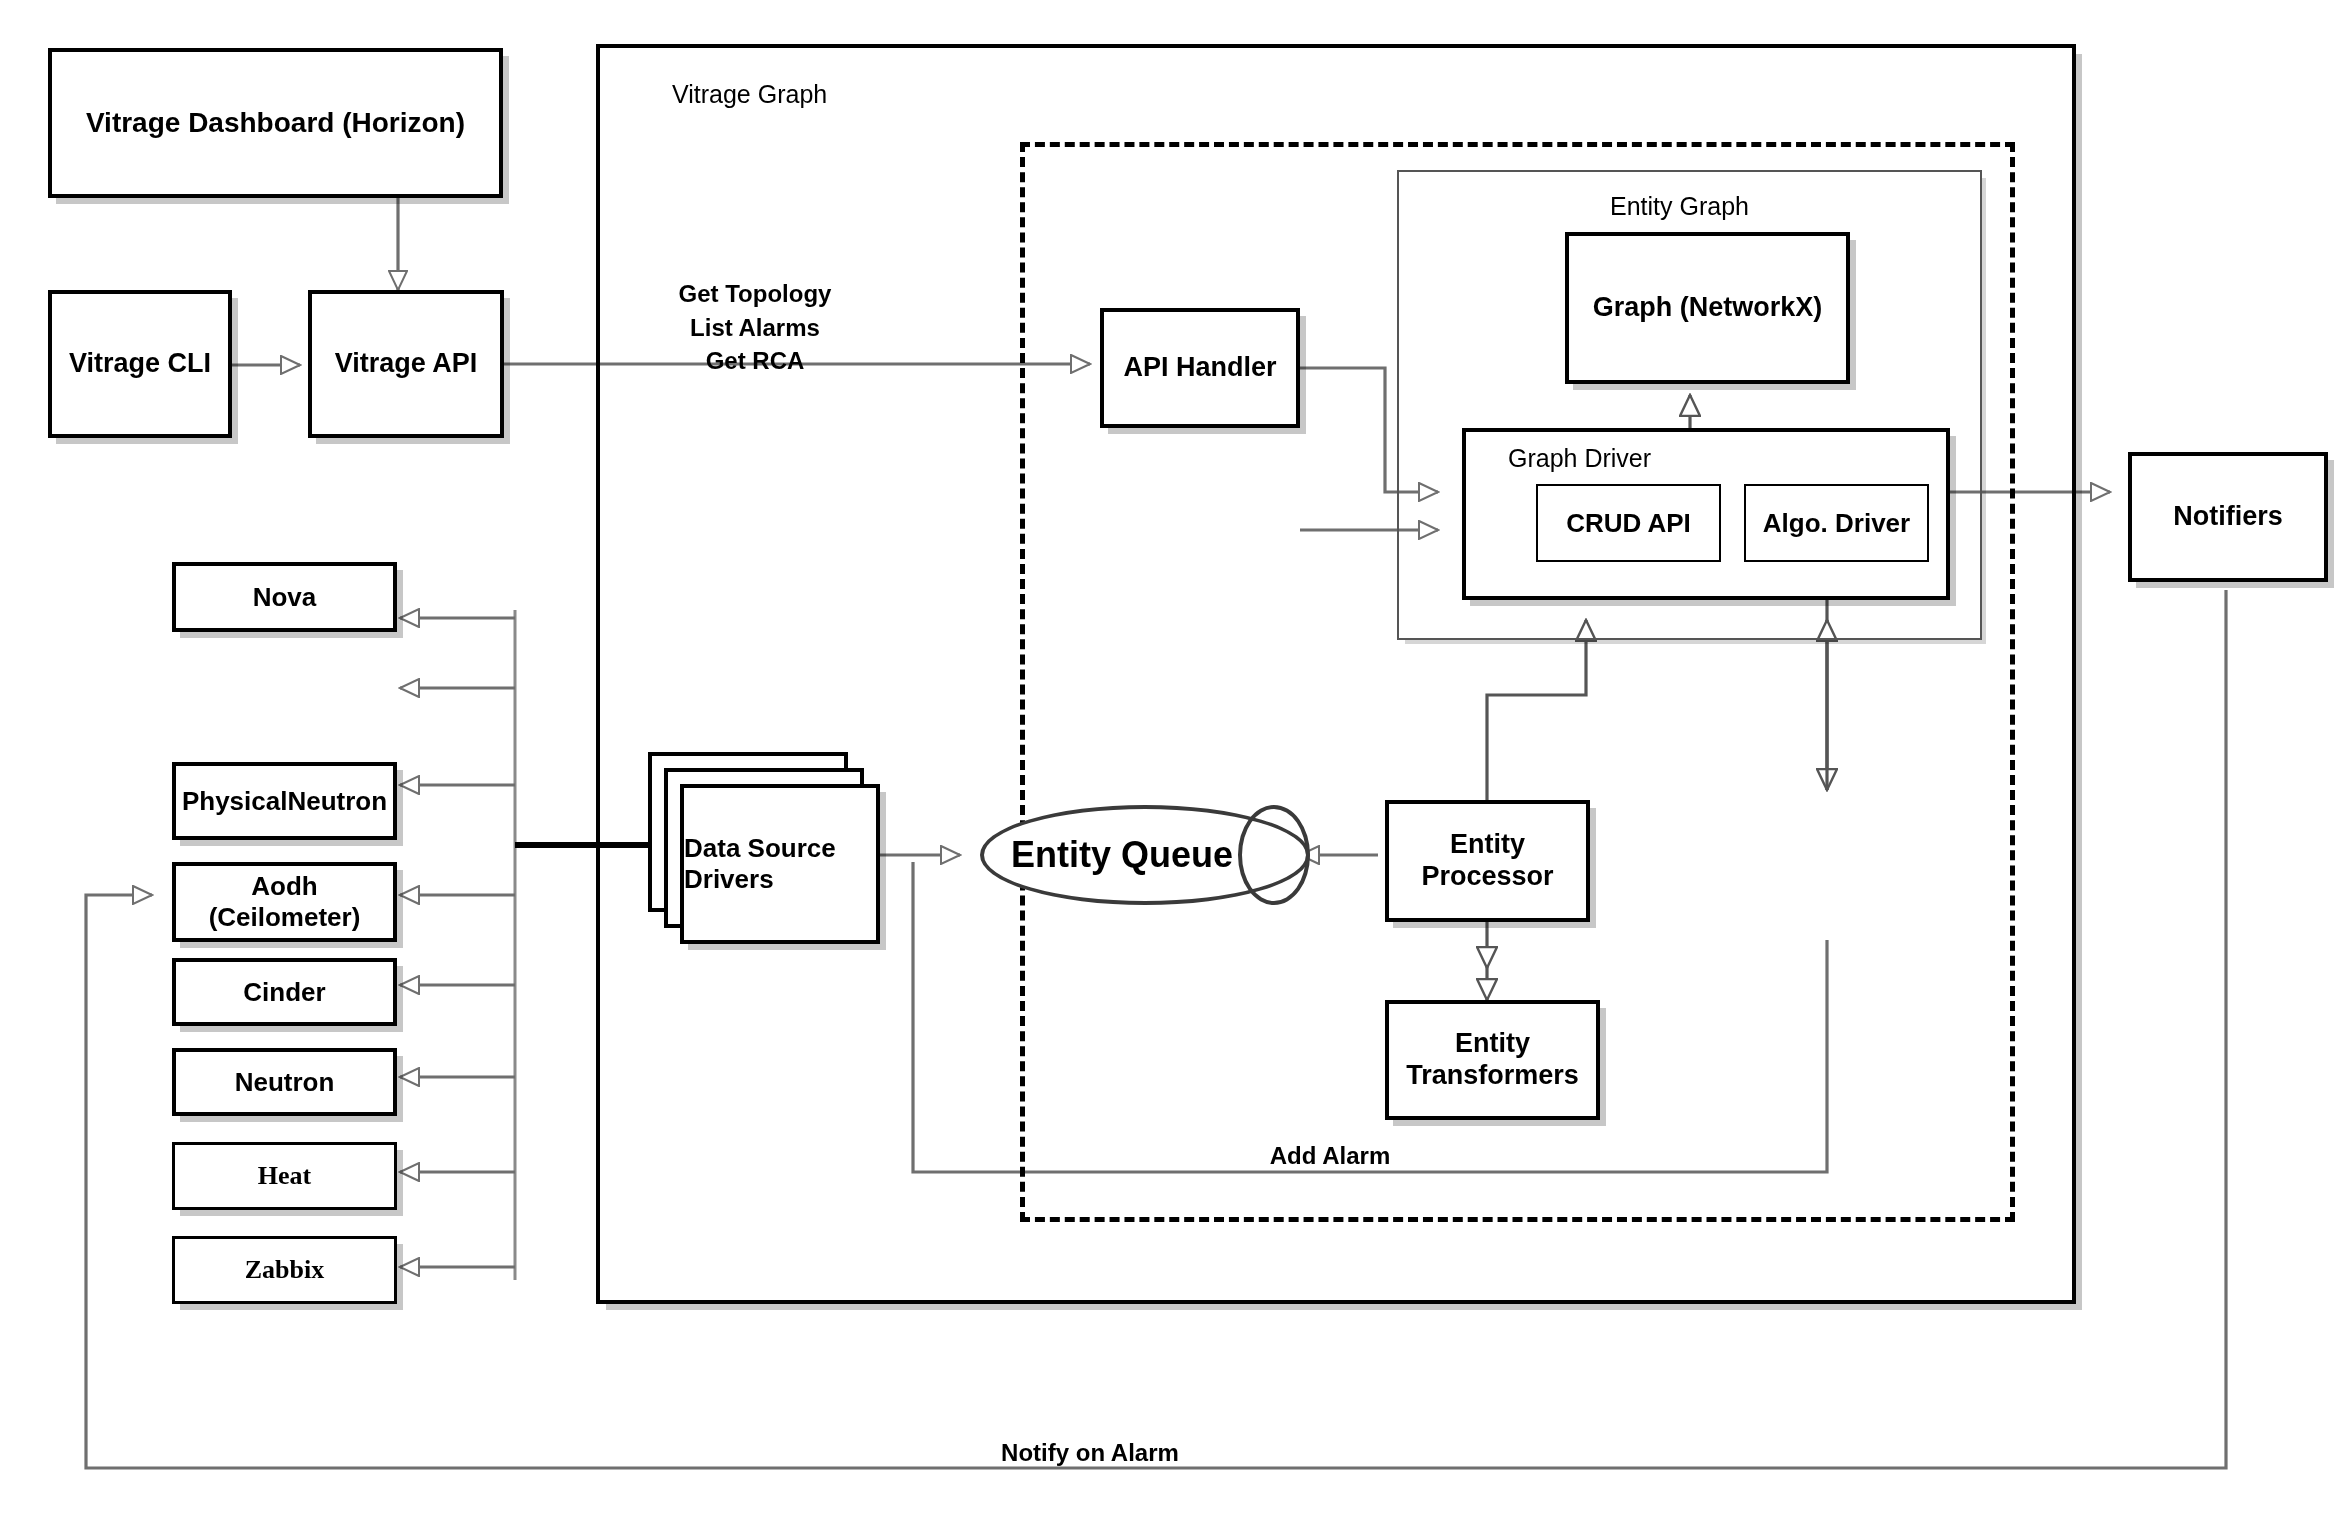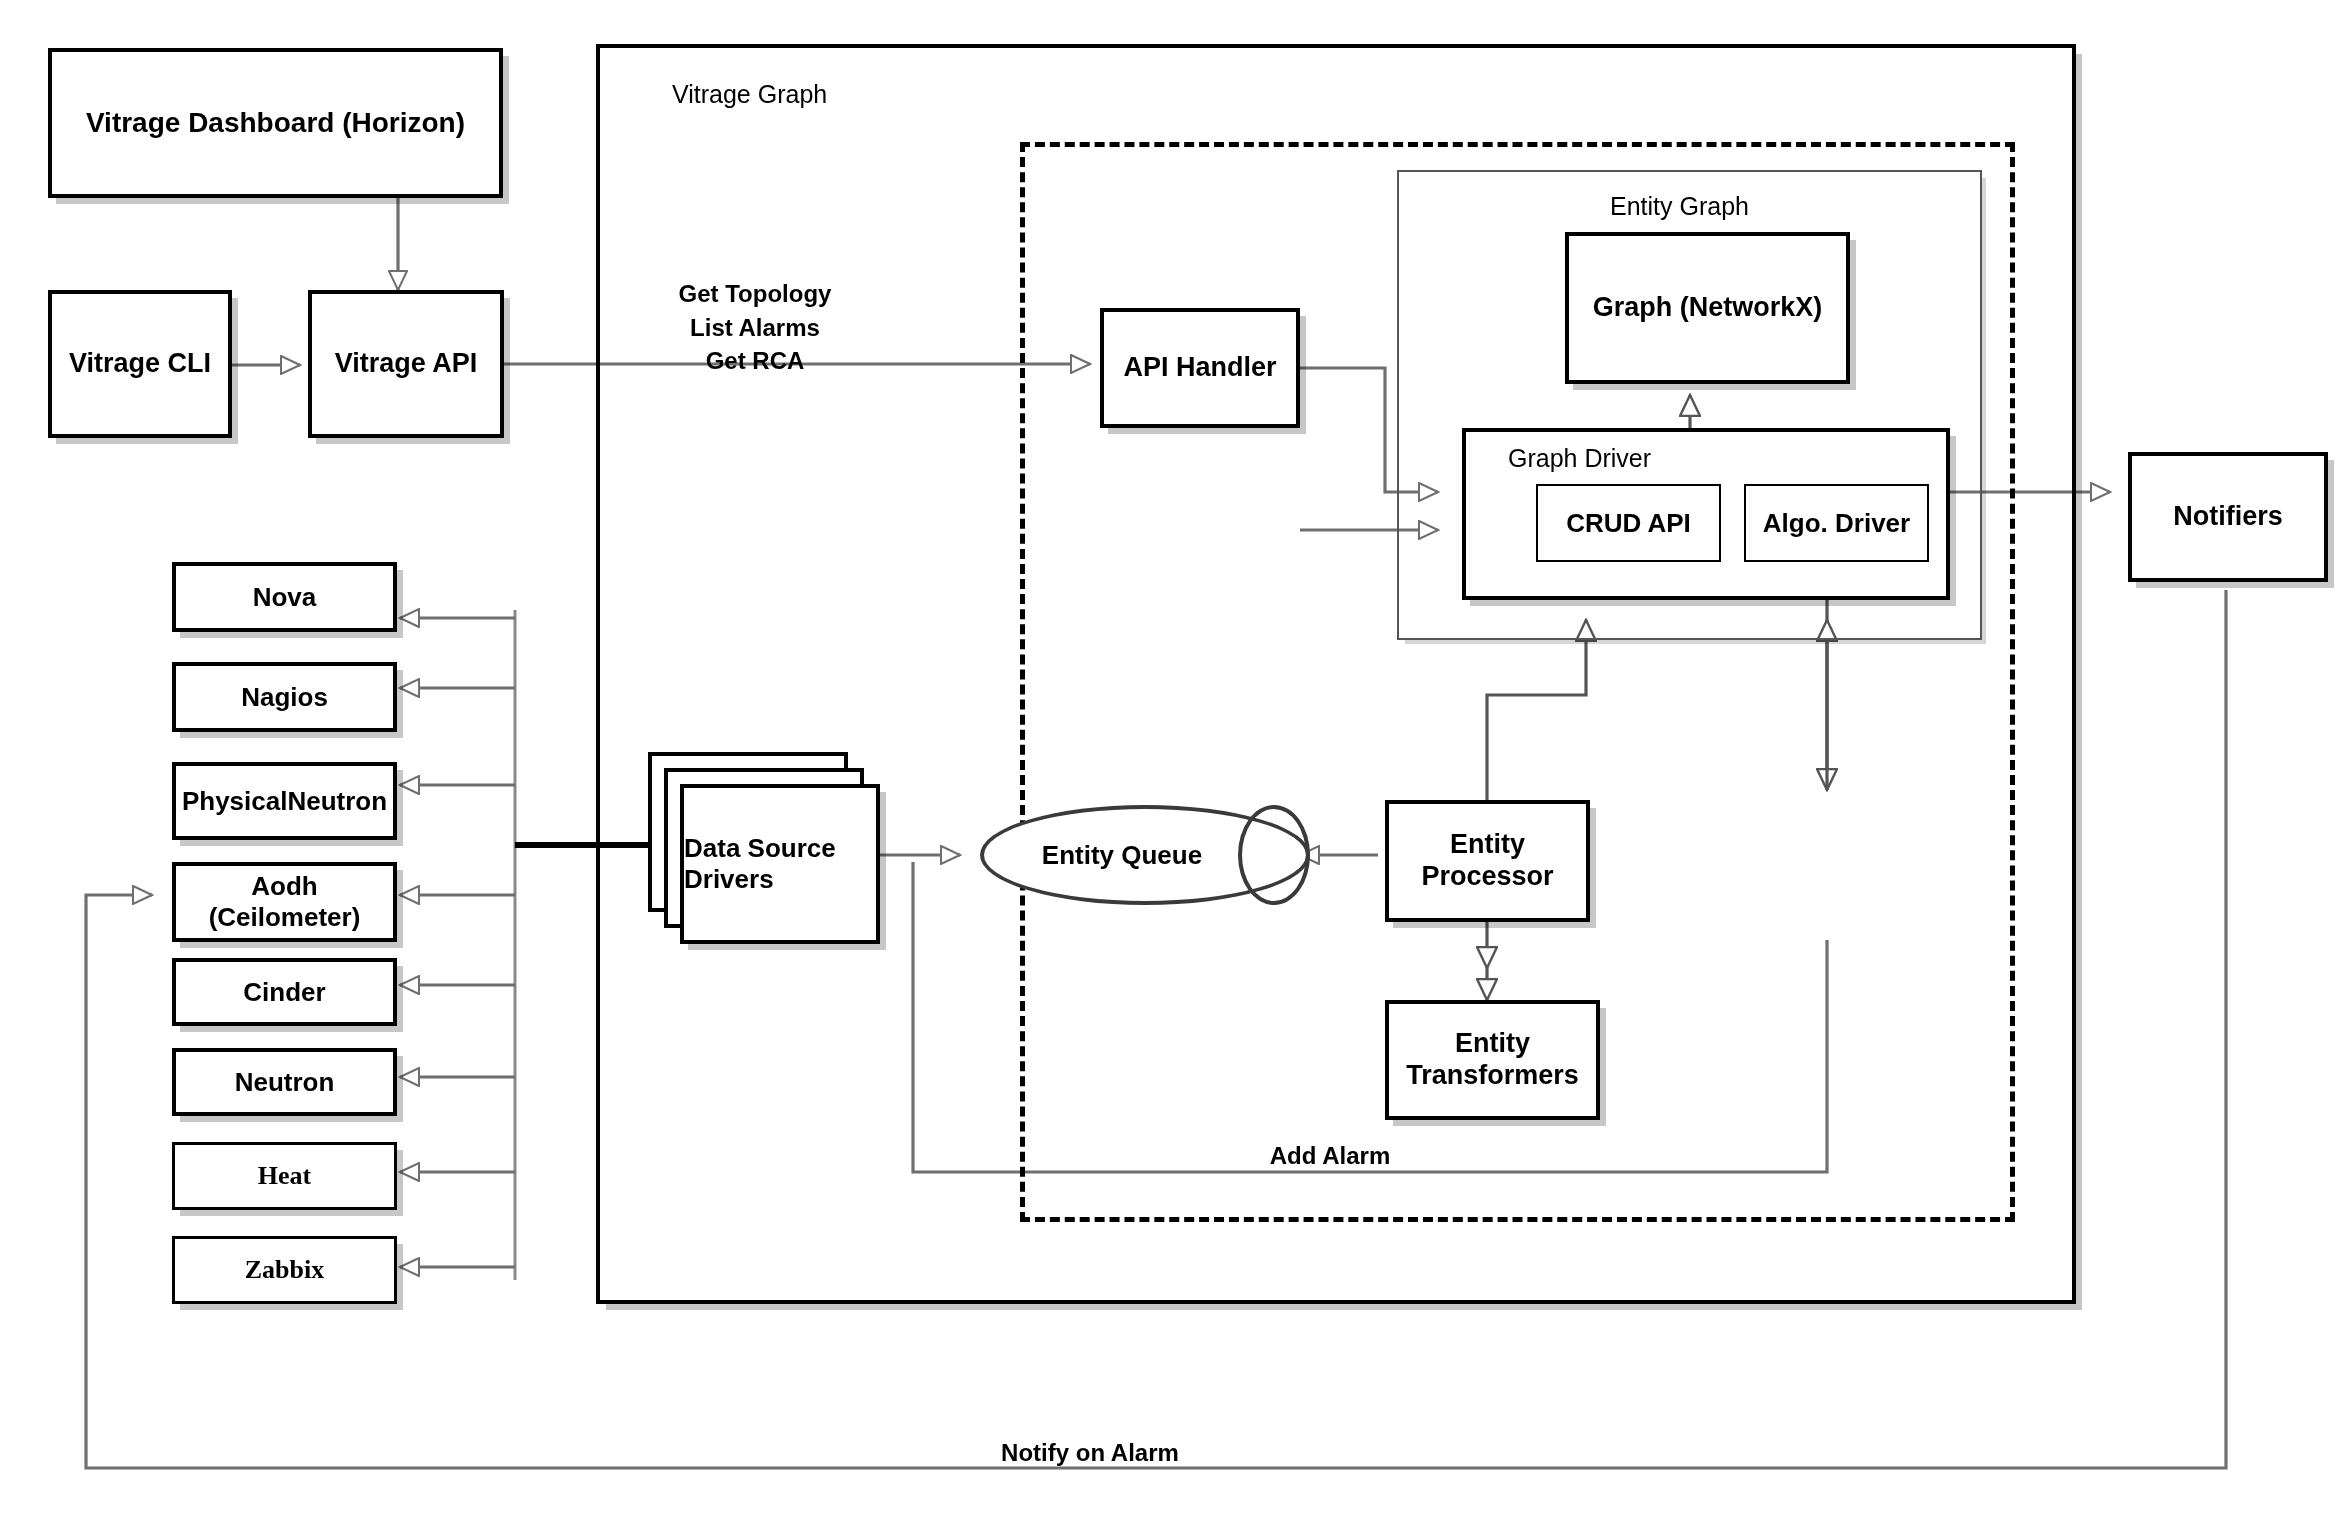--- a/index.html
+++ b/index.html
@@ -162,21 +162,21 @@
   <div class="node inner" style="left:1536px;top:484px;width:185px;height:78px;font-size:26px;">
     <span>CRUD API</span>
   </div>
   <div class="node inner" style="left:1744px;top:484px;width:185px;height:78px;font-size:26px;">
     <span>Algo. Driver</span>
   </div>
 
   <div class="cyl" style="left:980px;top:805px;width:330px;height:100px;">
     <div class="body"></div>
     <div class="cap"></div>
-    <div class="txt" style="font-size:26px;">
+    <div class="txt" style="font-size:36px;">
       <span>Entity Queue</span>
     </div>
   </div>
 
   <div class="node" style="left:1385px;top:800px;width:205px;height:122px;font-size:27px;flex-direction:column;">
     <span>Entity</span>
     <span>Processor</span>
   </div>
 
   <div class="node" style="left:1385px;top:1000px;width:215px;height:120px;font-size:27px;flex-direction:column;">
@@ -191,23 +191,20 @@
     <div class="sheet front" style="left:32px;top:32px;width:200px;height:160px;font-size:26px;flex-direction:column;">
       <span>Data Source</span>
       <span>Drivers</span>
     </div>
   </div>
 
   <div class="node" style="left:172px;top:562px;width:225px;height:70px;font-size:26px;">
     <span>Nova</span>
   </div>
 
-  <div class="node" style="left:172px;top:662px;width:225px;height:70px;font-size:26px;">
-    <span>Nagios</span>
-  </div>
 
   <div class="node" style="left:172px;top:762px;width:225px;height:78px;font-size:26px;">
     <span>Physical</span>
     <span>Neutron</span>
   </div>
 
   <div class="node" style="left:172px;top:862px;width:225px;height:80px;font-size:26px;flex-direction:column;">
     <span>Aodh</span>
     <span>(Ceilometer)</span>
   </div>

